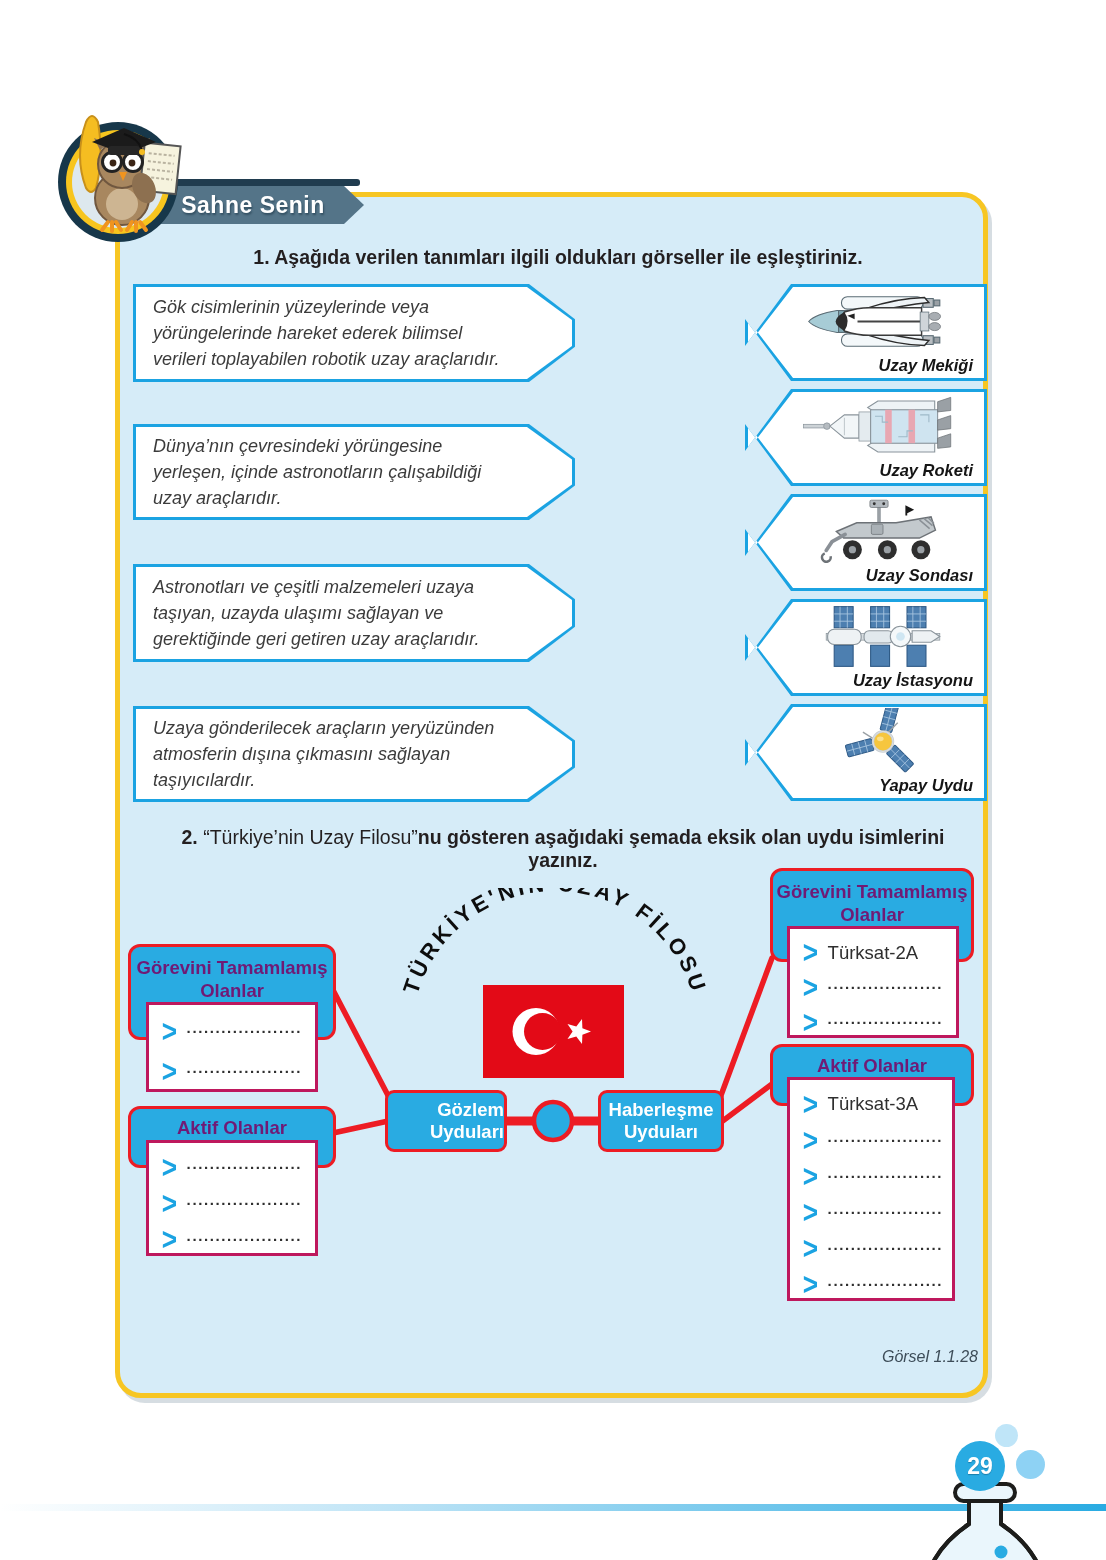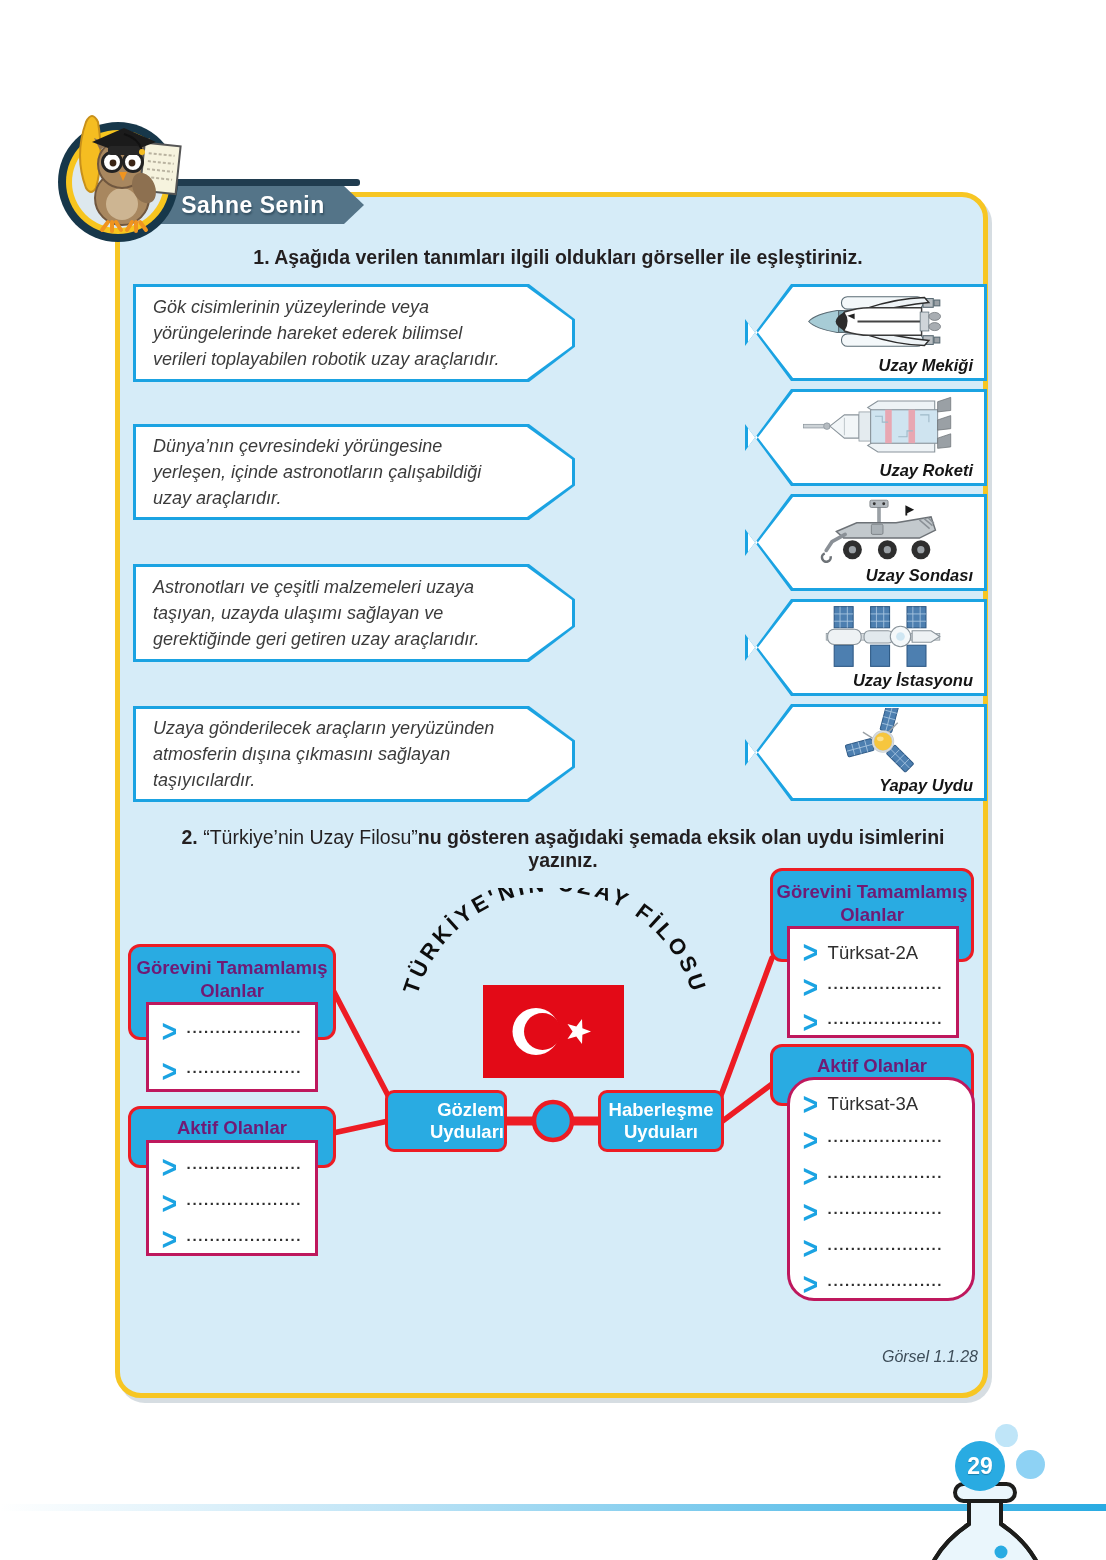--- a/index.html
+++ b/index.html
@@ -358,21 +358,21 @@
       </div>
     <div class="row" style="height:35px;">
         <span class="chev"></span>
         <span class="blank">....................</span>
       </div>
   </div>
 
   <div class="grp-head" style="left:770px; top:1044px; width:204px; height:62px; padding-top:7px;">
     <span>Aktif Olanlar</span>
   </div>
-  <div class="grp-list" style="left:787px; top:1077px; width:188px; height:224px;border-radius:27px;">
+  <div class="grp-list" style="left:787px; top:1077px; width:168px; height:224px;">
     <div class="row" style="height:36px;">
         <span class="chev"></span>
         <span class="name">Türksat-3A</span>
       </div>
     <div class="row" style="height:36px;">
         <span class="chev"></span>
         <span class="blank">....................</span>
       </div>
     <div class="row" style="height:36px;">
         <span class="chev"></span>

